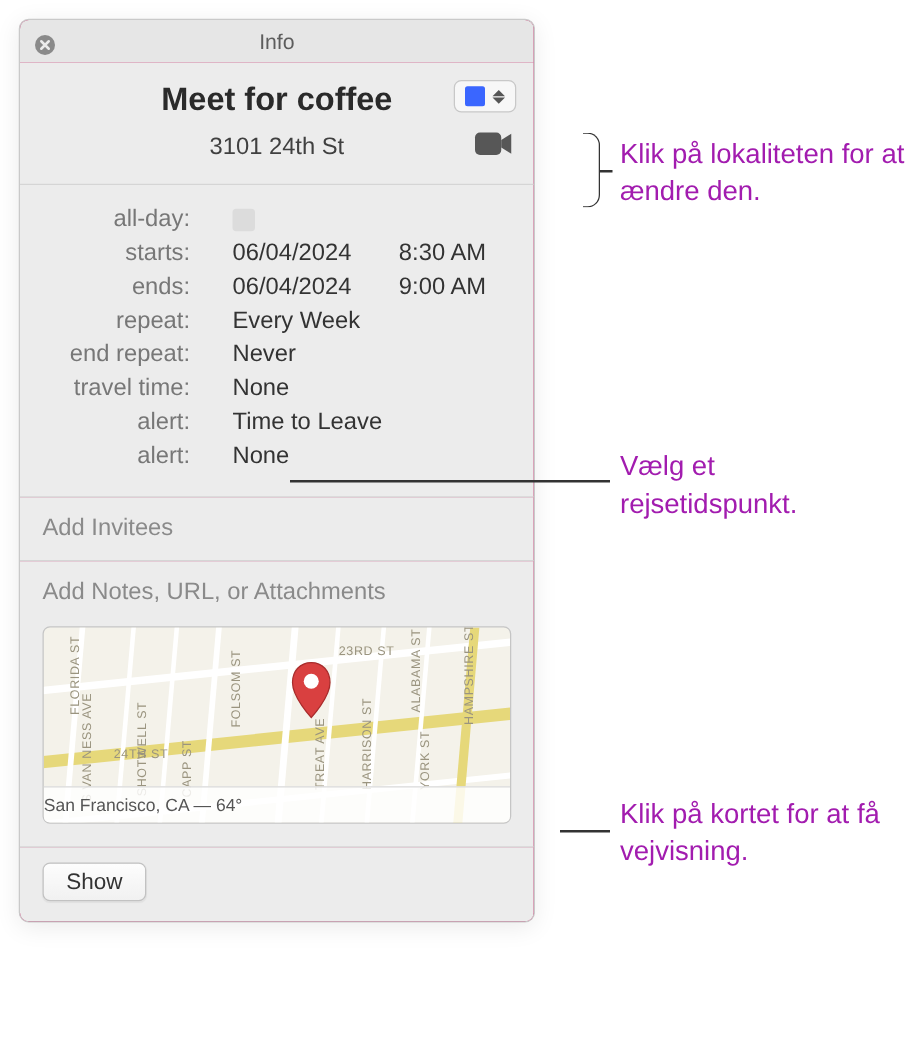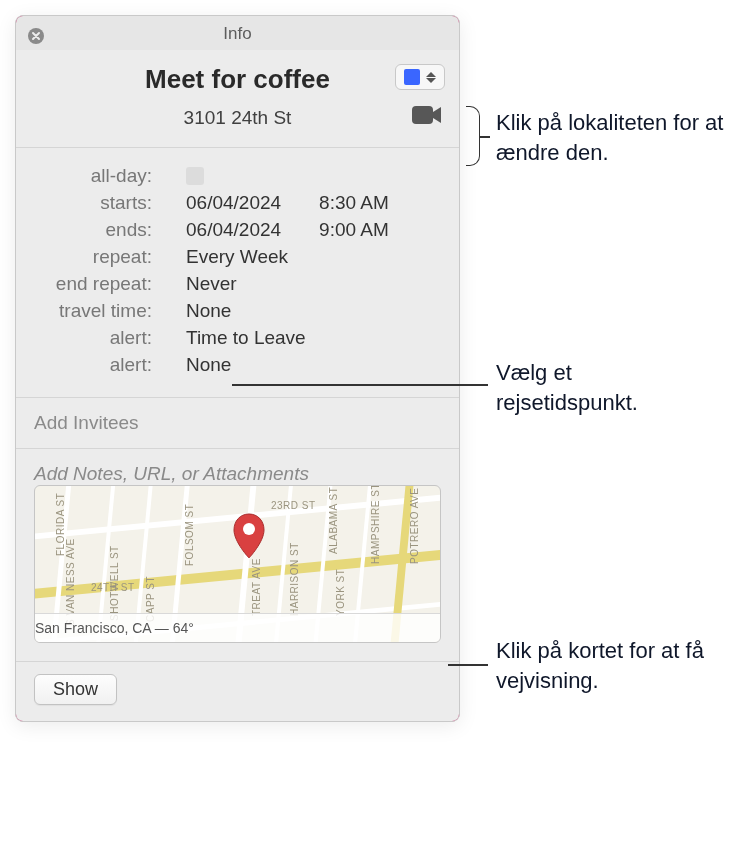--- a/index.html
+++ b/index.html
@@ -10,21 +10,21 @@
     height: 843px;
     position: relative;
     color: #3a3a3a;
     font-size: 19px;
     overflow: hidden;
   }
   .popover {
     position: absolute;
     left: 15px;
     top: 15px;
-    width: 445px;
+    width: 413px;
     background: #be185d;
     border: 1px solid #c9c9c9;
     border-radius: 8px;
     box-shadow: 0 4px 20px rgba(0,0,0,0.08);
     overflow: hidden;
   }
   .close {
     position: absolute;
     left: 10px;
     top: 10px;
@@ -125,21 +125,21 @@
     background: #ececec;
   }
   .notes-section {
     padding: 14px 18px 18px;
     background: #ececec;
     border-bottom: 1px solid #d5d5d5;
   }
   .notes-placeholder {
     color: #8a8a8a;
     font-size: 19px;
-    font-style: italic;
+    margin-bottom: 16px;
   }
   .map {
     border: 1px solid #c5c5c5;
     border-radius: 6px;
     height: 158px;
     background: #f4f2ea;
     position: relative;
     overflow: hidden;
     cursor: pointer;
   }
@@ -179,21 +179,21 @@
     font-size: 18px;
     color: #333;
     cursor: pointer;
     box-shadow: 0 1px 1px rgba(0,0,0,0.05);
   }
 
   
   .callout {
     position: absolute;
     font-size: 22px;
-    color: #0f172a;
+    color: #a21caf;
     line-height: 1.35;
   }
   .callout-line { position: absolute; background:#333; }
   .callout-bracket {
     position: absolute;
     border-right: 1.5px solid #333;
     border-top: 1.5px solid #333;
     border-bottom: 1.5px solid #333;
     border-top-right-radius: 10px;
     border-bottom-right-radius: 10px;

